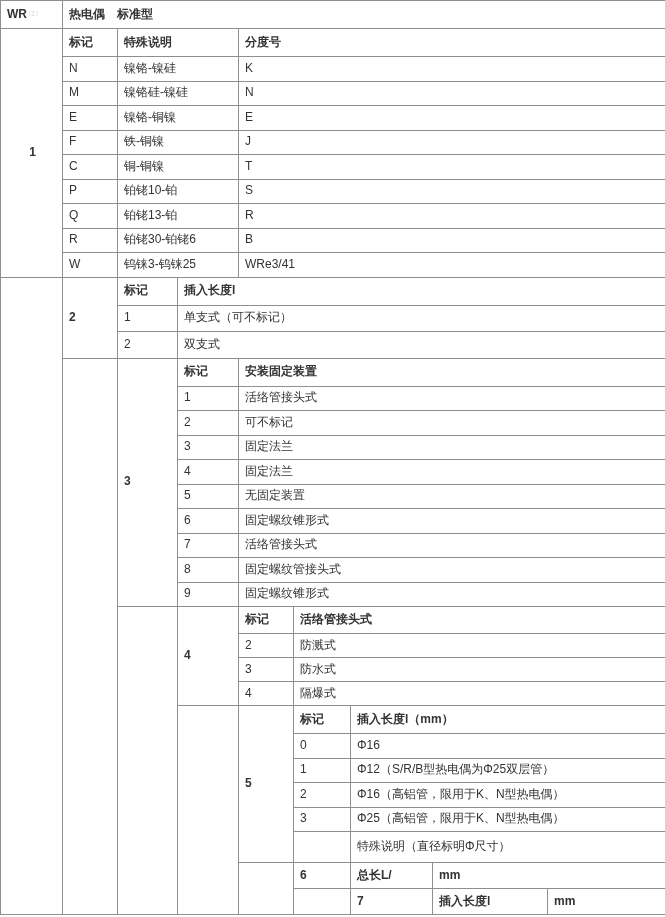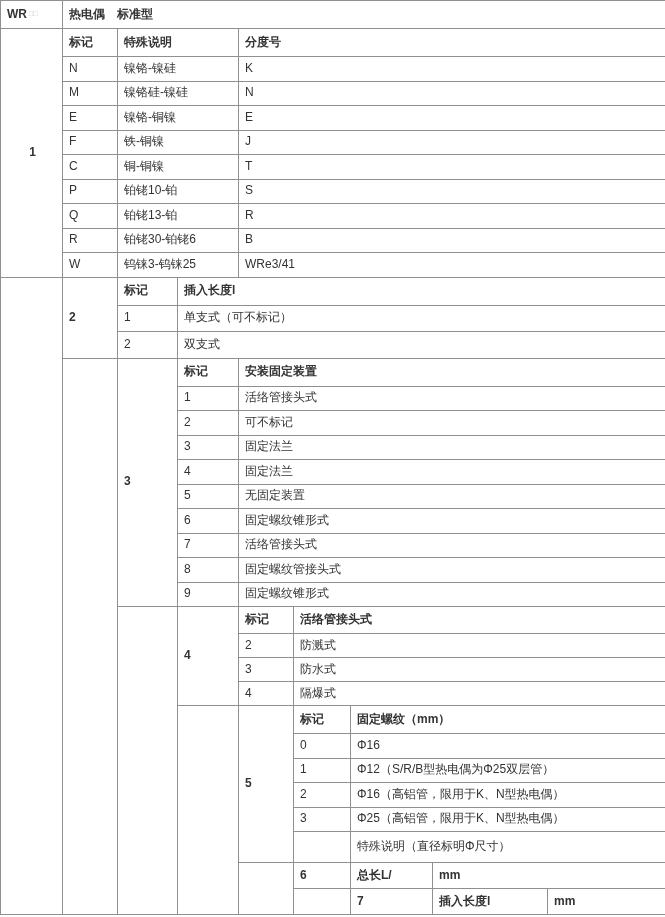--- a/index.html
+++ b/index.html
@@ -179,21 +179,21 @@
   </tr>
   <tr class="h24">
     <td>4</td>
     <td colspan="4">隔爆式</td>
   </tr>
 
   <tr class="h28">
     <td rowspan="8"></td>
     <td class="num" rowspan="6">5</td>
     <td class="b">标记</td>
-    <td class="b" colspan="3">固定螺纹（mm）</td>
+    <td class="b" colspan="3">插入长度l（mm）</td>
   </tr>
   <tr class="h245">
     <td>0</td>
     <td colspan="3">Φ16</td>
   </tr>
   <tr class="h245">
     <td>1</td>
     <td colspan="3">Φ12（S/R/B型热电偶为Φ25双层管）</td>
   </tr>
   <tr class="h245">

